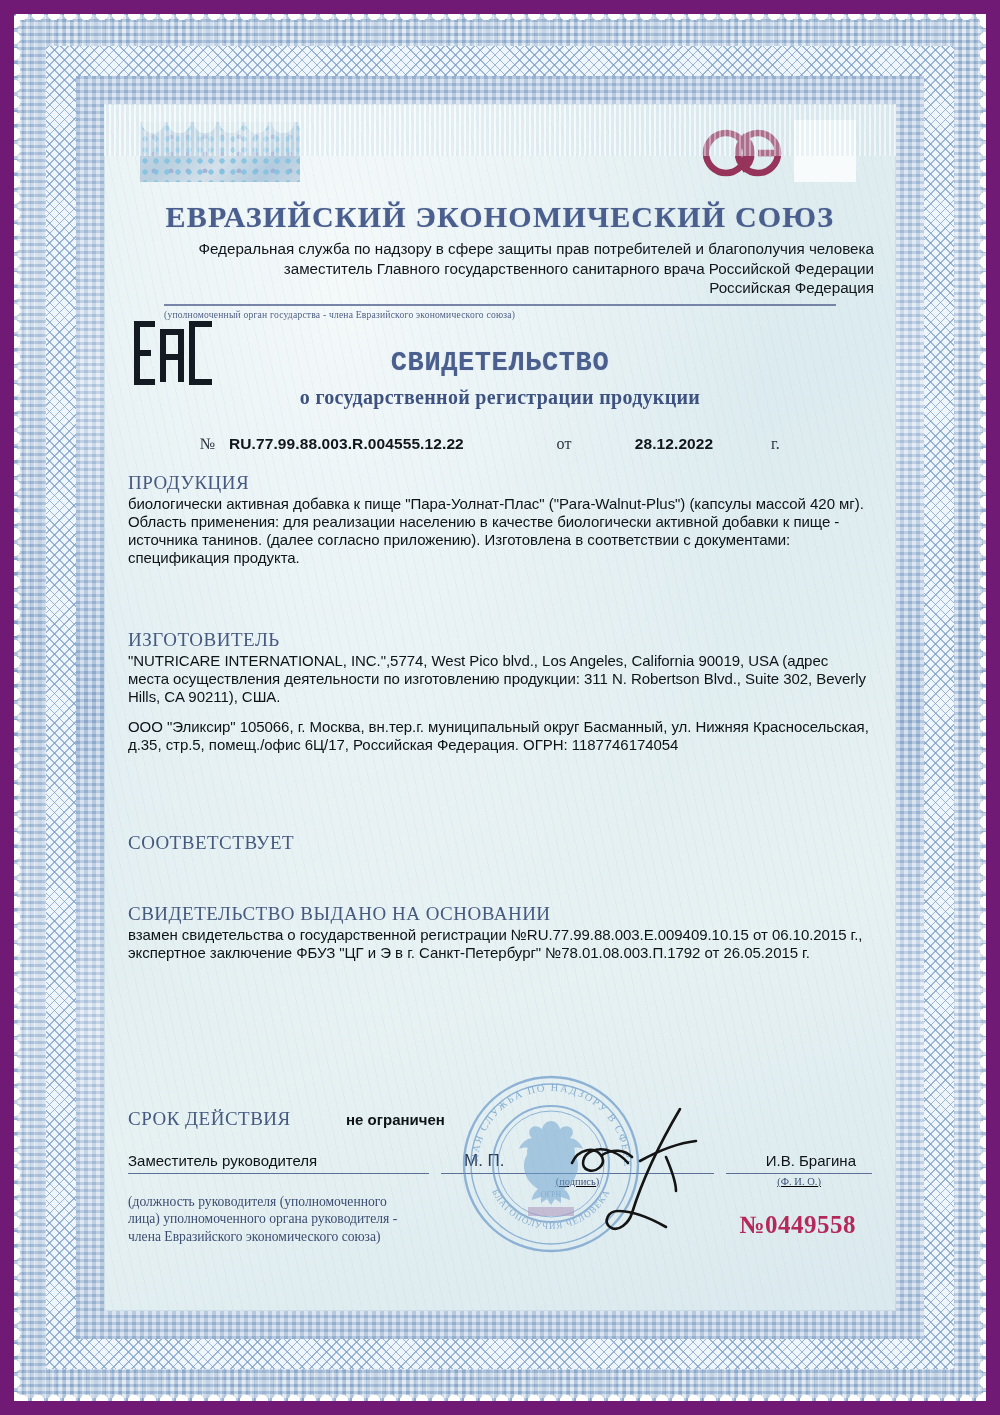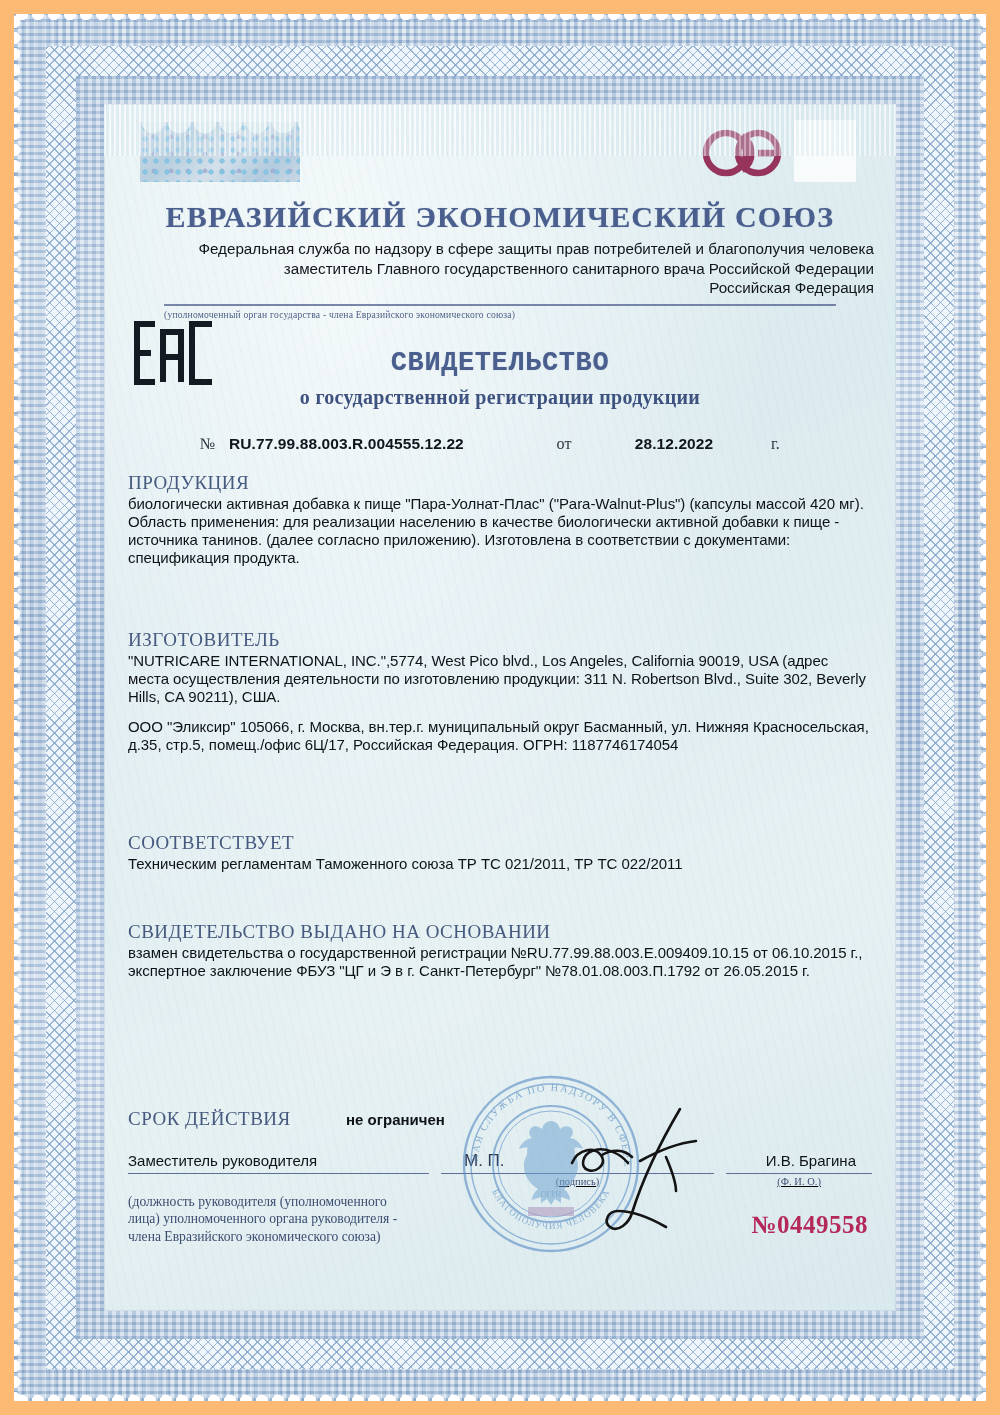--- a/index.html
+++ b/index.html
@@ -10,21 +10,21 @@
   }
   body {
     font-family: "Liberation Sans", sans-serif;
   }
 
   .page {
     position: relative;
     width: 1000px;
     height: 1415px;
     overflow: hidden;
-    background: #fdba74;
+    background: #701a75;
   }
 
   
   .border-outer {
     position: absolute;
     left: 14px; top: 14px; right: 14px; bottom: 14px;
     background:
       repeating-linear-gradient(90deg,
         rgba(255,255,255,0) 0px, rgba(255,255,255,0) 4px,
         rgba(255,255,255,.55) 4px, rgba(255,255,255,.55) 8px),
@@ -375,21 +375,21 @@
   .footnote {
     font-family: "Liberation Serif", serif;
     font-size: 13.6px;
     line-height: 17.5px;
     color: #3b4c70;
     margin-top: 6px;
     max-width: 400px;
   }
   .serial {
     position: absolute;
-    right: 28px;
+    right: 40px;
     bottom: 6px;
     font-family: "Liberation Serif", serif;
     font-size: 25px;
     font-weight: bold;
     color: #b4285a;
     letter-spacing: .5px;
   }
 
   
   .stamp {
@@ -490,21 +490,20 @@
         <div class="sp-2"></div>
 
         <div class="section">
           <div class="sec-body">ООО "Эликсир" 105066, г. Москва, вн.тер.г. муниципальный округ Басманный, ул. Нижняя Красносельская, д.35, стр.5, помещ./офис 6Ц/17, Российская Федерация. ОГРН: 1187746174054</div>
         </div>
 
         <div class="sp-3"></div>
 
         <div class="section">
           <div class="sec-head">СООТВЕТСТВУЕТ</div>
-          <div class="sec-body">Техническим регламентам Таможенного союза ТР ТС 021/2011, ТР ТС 022/2011</div>
         </div>
 
         <div class="sp-4"></div>
 
         <div class="section">
           <div class="sec-head">СВИДЕТЕЛЬСТВО ВЫДАНО НА ОСНОВАНИИ</div>
           <div class="sec-body">взамен свидетельства о государственной регистрации №RU.77.99.88.003.E.009409.10.15 от 06.10.2015 г., экспертное заключение ФБУЗ "ЦГ и Э в г. Санкт-Петербург" №78.01.08.003.П.1792 от 26.05.2015 г.</div>
         </div>
 
       </div>

